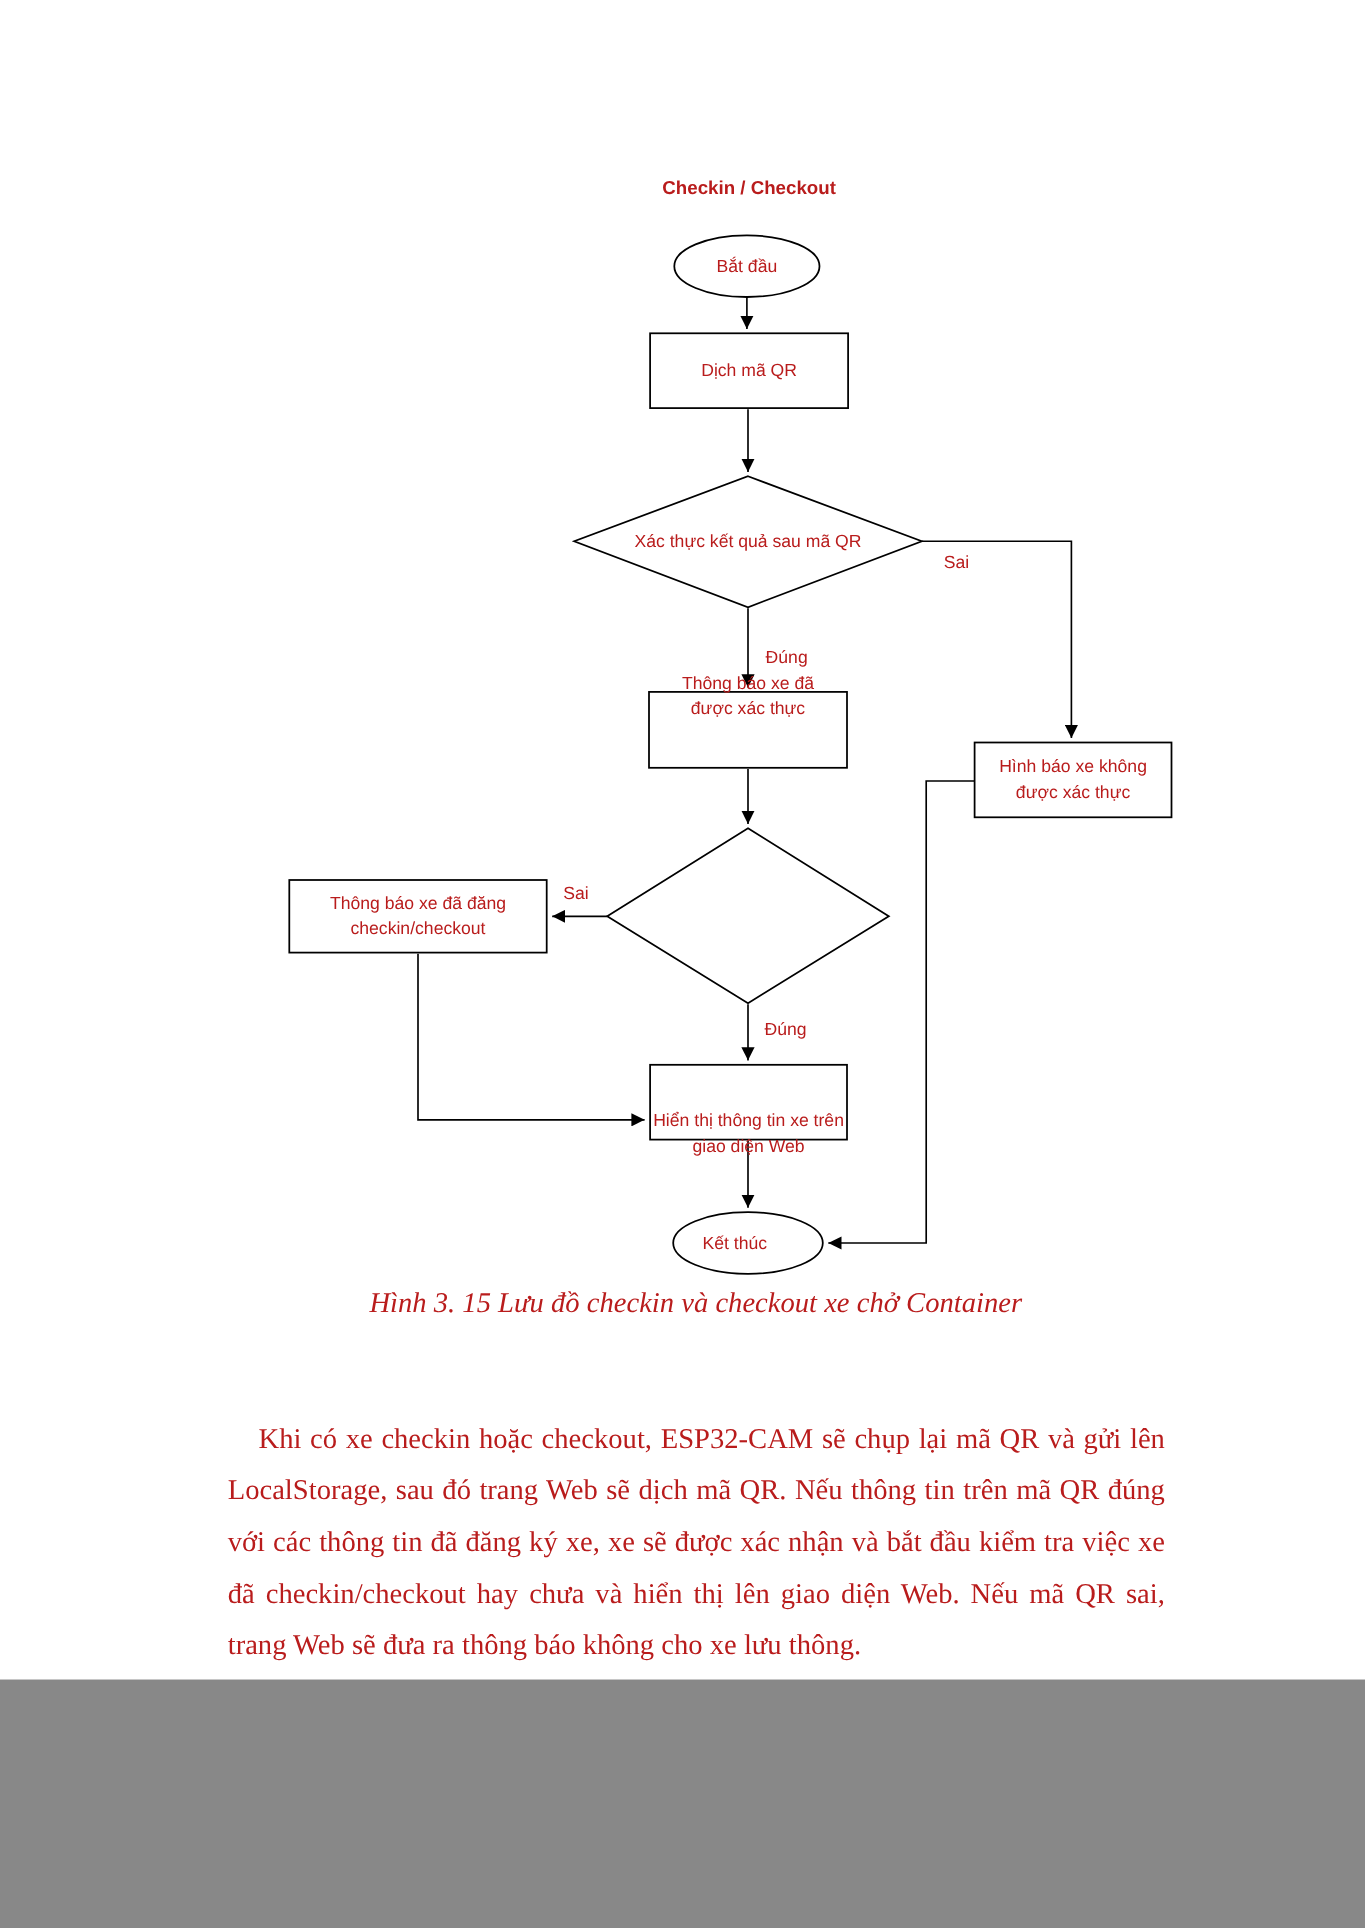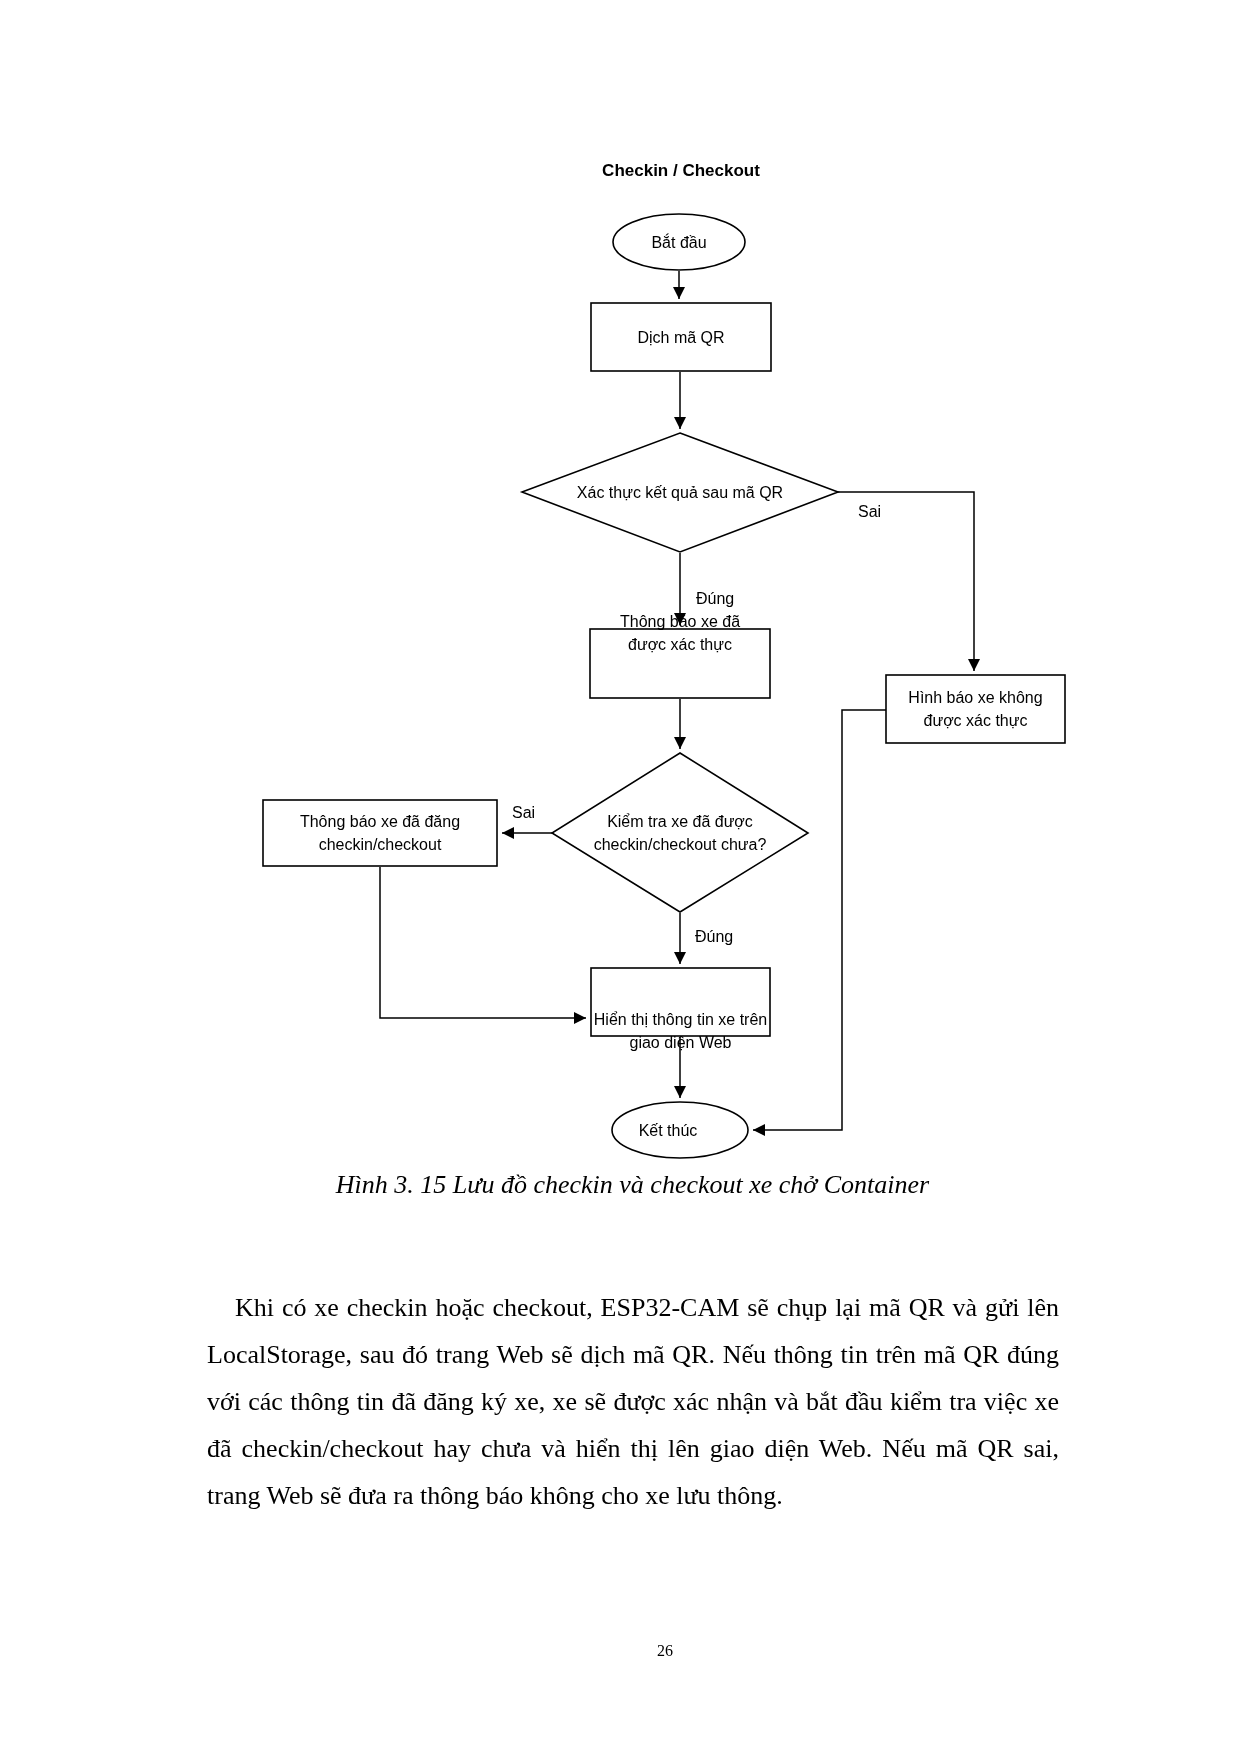--- a/index.html
+++ b/index.html
@@ -1,23 +1,23 @@
 <!DOCTYPE html>
 <html><head>
 <meta charset="utf-8">
 <style>
   html,body { margin:0; padding:0; background:#888; }
   .page {
     position: relative;
     width: 1241px;
-    height: 1753px;
+    height: 1527px;
     margin: 0 auto;
     background: #ffffff;
     font-family: "Liberation Sans", sans-serif;
-    color: #000000;
+    color: #b91c1c;
     overflow: hidden;
   }
   svg.flow { position:absolute; left:0; top:0; width:1241px; height:1753px; }
   svg.flow .shape { fill:#ffffff; stroke:#000000; stroke-width:1.6; }
   svg.flow .conn  { fill:none; stroke:#000000; stroke-width:1.5; }
 
   .flow-title {
     position:absolute; left:531px; top:161px; width:300px;
     text-align:center; font-weight:bold; font-size:17px;
   }
@@ -85,21 +85,20 @@
   <div class="node-label" style="left:522px; top:433px; width:316px; height:119px;">Xác thực kết quả sau mã QR</div>
 
   <div class="edge-label" style="left:858px; top:503px;">Sai</div>
 
   <div class="edge-label" style="left:696px; top:590px;">Đúng</div>
 
   <div class="node-label" style="left:590px; top:598px; width:180px; height:69px; padding:0 15px; box-sizing:border-box;">Thông báo xe đã được xác thực</div>
 
   <div class="node-label" style="left:886px; top:675px; width:179px; height:68px; padding:0 4px; box-sizing:border-box;">Hình báo xe không được xác thực</div>
 
-  <div class="node-label" style="left:552px; top:753px; width:256px; height:159px; padding:0 26px; box-sizing:border-box;">Kiểm tra xe đã được checkin/checkout chưa?</div>
 
   <div class="edge-label" style="left:512px; top:804px;">Sai</div>
 
   <div class="node-label" style="left:263px; top:800px; width:234px; height:66px; padding:0 20px; box-sizing:border-box;">Thông báo xe đã đăng checkin/checkout</div>
 
   <div class="edge-label" style="left:695px; top:928px;">Đúng</div>
 
   <div class="node-label" style="left:591px; top:968px; width:179px; height:68px; padding:0 2px; box-sizing:border-box;margin-top:29px;">Hiển thị thông tin xe trên giao diện Web</div>
 
   <div class="node-label" style="left:600px; top:1102px; width:136px; height:56px;">Kết thúc</div>

